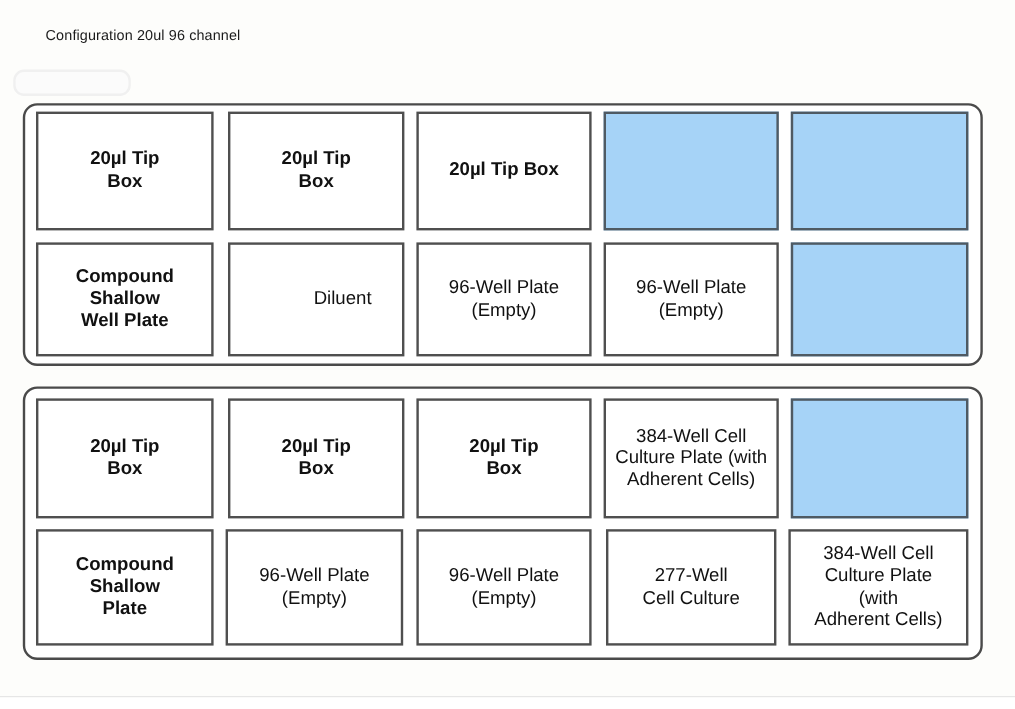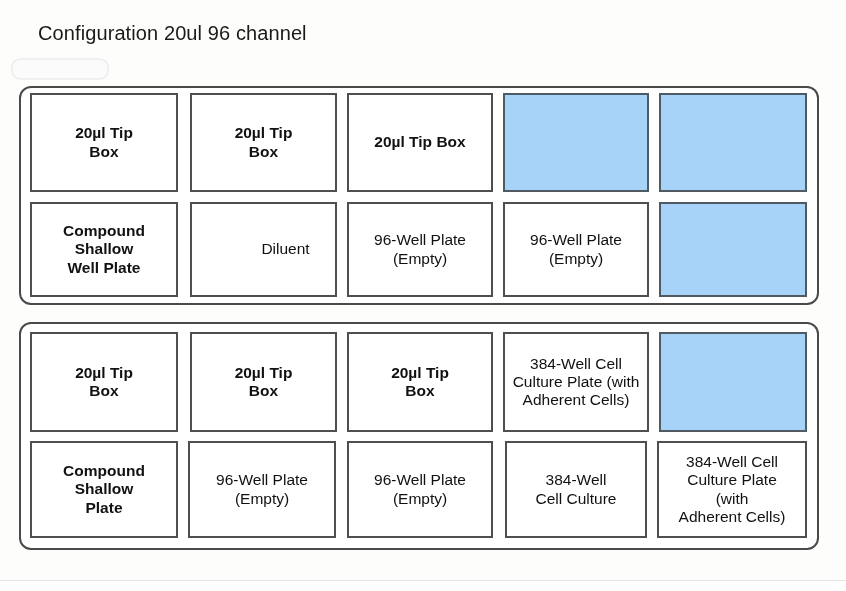--- a/index.html
+++ b/index.html
@@ -21,21 +21,21 @@
     position: absolute;
     left: 0; top: 0;
     width: 846px; height: 581px;
     background: #fdfdfb;
   }
 
   .page-title {
     position: absolute;
     left: 38px;
     top: 22px;
-    font-size: 20px;
+    font-size: 12px;
     font-weight: 400;
     color: #1a1a1a;
     letter-spacing: 0.1px;
     white-space: nowrap;
   }
 
   
   .ghost-deck {
     position: absolute;
     left: 11px;
@@ -188,21 +188,21 @@
     </div>
     <div class="slot" style="left: 188px; top: 441px; width: 148px; height: 97px;">
       <span class="slot-label">96-Well Plate
 (Empty)</span>
     </div>
     <div class="slot" style="left: 347px; top: 441px; width: 146px; height: 97px;">
       <span class="slot-label">96-Well Plate
 (Empty)</span>
     </div>
     <div class="slot" style="left: 505px; top: 441px; width: 142px; height: 97px;">
-      <span class="slot-label">384-Well
+      <span class="slot-label">277-Well
 Cell Culture</span>
     </div>
     <div class="slot" style="left: 657px; top: 441px; width: 150px; height: 97px;">
       <span class="slot-label">384-Well Cell
 Culture Plate
 (with
 Adherent Cells)</span>
     </div>
   </div>
 

